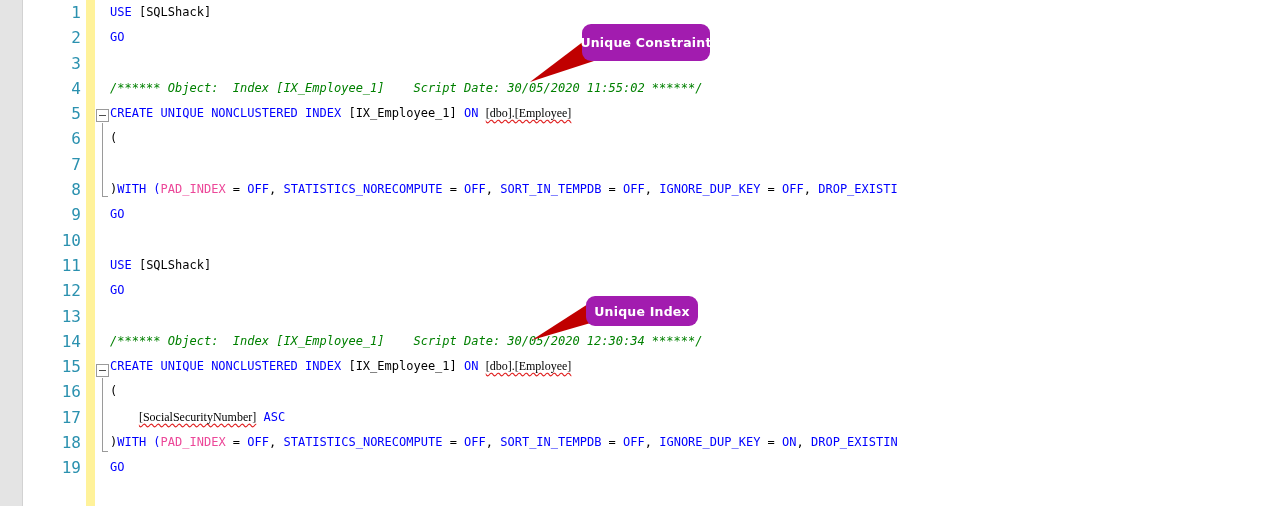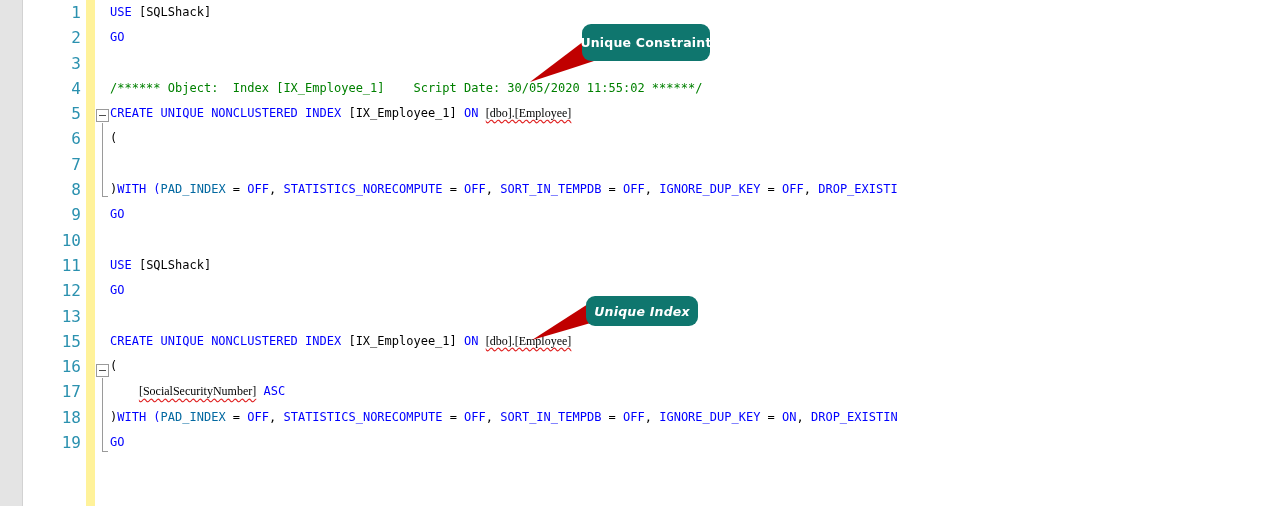--- a/index.html
+++ b/index.html
@@ -60,23 +60,23 @@
   }
   .code {
     position: absolute;
     left: 110px;
     font-size: 12px;
     font-family: "DejaVu Sans Mono", monospace;
     letter-spacing: 0.0px;
     color: #000000;
   }
   .kw   { color: #0000ff; }
-  .cmt  { color: #008000; }
+  .cmt  { color: #008000; font-style: italic; }
   .id   { color: #000000; }
-  .fn   { color: #0369a1; }
+  .fn   { color: #ec4899; }
   .par  { color: #000000; }
   
   .sq {
     text-decoration: underline wavy #e02020;
     text-decoration-skip-ink: none;
     text-underline-offset: 2px;
     font-family: Liberation Serif, serif;
   }
   
   .collapse-box {
@@ -101,21 +101,21 @@
   .collapse-foot {
     position: absolute;
     height: 1px;
     width: 6px;
     background: #9a9a9a;
   }
   
   .callout { position: absolute; }
   .callout-bubble {
     position: absolute;
-    background: #0f766e;
+    background: #a21caf;
     border-radius: 9px;
     color: #ffffff;
     font-family: "DejaVu Sans", sans-serif;
     font-weight: bold;
     font-size: 12.5px;
     letter-spacing: 0.2px;
     display: flex;
     align-items: center;
     justify-content: center;
     white-space: nowrap;
@@ -138,20 +138,21 @@
       <div class="row"><div class="lineno">4</div><div class="code"><span class="cmt">/****** Object:  Index [IX_Employee_1]    Script Date: 30/05/2020 11:55:02 ******/</span></div></div>
       <div class="row"><div class="lineno">5</div><div class="code"><span class="kw">CREATE UNIQUE NONCLUSTERED INDEX </span><span class="id">[IX_Employee_1] </span><span class="kw">ON </span><span class="id sq">[dbo].[Employee]</span></div></div>
       <div class="row"><div class="lineno">6</div><div class="code"><span class="par">(</span></div></div>
       <div class="row"><div class="lineno">7</div></div>
       <div class="row"><div class="lineno">8</div><div class="code"><span class="par">)</span><span class="kw">WITH (</span><span class="fn">PAD_INDEX</span><span class="id"> = </span><span class="kw">OFF</span><span class="id">, </span><span class="kw">STATISTICS_NORECOMPUTE</span><span class="id"> = </span><span class="kw">OFF</span><span class="id">, </span><span class="kw">SORT_IN_TEMPDB</span><span class="id"> = </span><span class="kw">OFF</span><span class="id">, </span><span class="kw">IGNORE_DUP_KEY</span><span class="id"> = </span><span class="kw">OFF</span><span class="id">, </span><span class="kw">DROP_EXISTI</span></div></div>
       <div class="row"><div class="lineno">9</div><div class="code"><span class="kw">GO</span></div></div>
       <div class="row"><div class="lineno">10</div><div class="code"></div></div>
       <div class="row"><div class="lineno">11</div><div class="code"><span class="kw">USE </span><span class="id">[SQLShack]</span></div></div>
       <div class="row"><div class="lineno">12</div><div class="code"><span class="kw">GO</span></div></div>
       <div class="row"><div class="lineno">13</div><div class="code"></div></div>
+      <div class="row"><div class="lineno">14</div><div class="code"><span class="cmt">/****** Object:  Index [IX_Employee_1]    Script Date: 30/05/2020 12:30:34 ******/</span></div></div>
       <div class="row"><div class="lineno">15</div><div class="code"><span class="kw">CREATE UNIQUE NONCLUSTERED INDEX </span><span class="id">[IX_Employee_1] </span><span class="kw">ON </span><span class="id sq">[dbo].[Employee]</span></div></div>
       <div class="row"><div class="lineno">16</div><div class="code"><span class="par">(</span></div></div>
       <div class="row"><div class="lineno">17</div><div class="code"><span class="id">    </span><span class="id sq">[SocialSecurityNumber]</span><span class="id"> </span><span class="kw">ASC</span></div></div>
       <div class="row"><div class="lineno">18</div><div class="code"><span class="par">)</span><span class="kw">WITH (</span><span class="fn">PAD_INDEX</span><span class="id"> = </span><span class="kw">OFF</span><span class="id">, </span><span class="kw">STATISTICS_NORECOMPUTE</span><span class="id"> = </span><span class="kw">OFF</span><span class="id">, </span><span class="kw">SORT_IN_TEMPDB</span><span class="id"> = </span><span class="kw">OFF</span><span class="id">, </span><span class="kw">IGNORE_DUP_KEY</span><span class="id"> = </span><span class="kw">ON</span><span class="id">, </span><span class="kw">DROP_EXISTIN</span></div></div>
       <div class="row"><div class="lineno">19</div><div class="code"><span class="kw">GO</span></div></div>
     </div>
 
   <div class="collapse-box" style="left:96px; top:109px;"></div>
   <div class="collapse-line" style="left:102px; top:123px; height:73px;"></div>
   <div class="collapse-foot" style="left:102px; top:196px;"></div>
@@ -164,16 +165,16 @@
     <svg class="callout-tail" width="220" height="70" style="left:516px; top:24px;">
       <polygon points="72,14 148,14 14,58" fill="#c00000"></polygon>
     </svg>
     <div class="callout-bubble" style="left:582px; top:24px; width:128px; height:37px;">Unique Constraint</div>
   </div>
 
   <div class="callout">
     <svg class="callout-tail" width="220" height="62" style="left:516px; top:292px;">
       <polygon points="72,12 140,12 16,48" fill="#c00000"></polygon>
     </svg>
-    <div class="callout-bubble" style="left:586px; top:296px; width:112px; height:30px;font-style:italic;">Unique Index</div>
+    <div class="callout-bubble" style="left:586px; top:296px; width:112px; height:30px;">Unique Index</div>
   </div>
 
 </div>
 
 </body></html>

